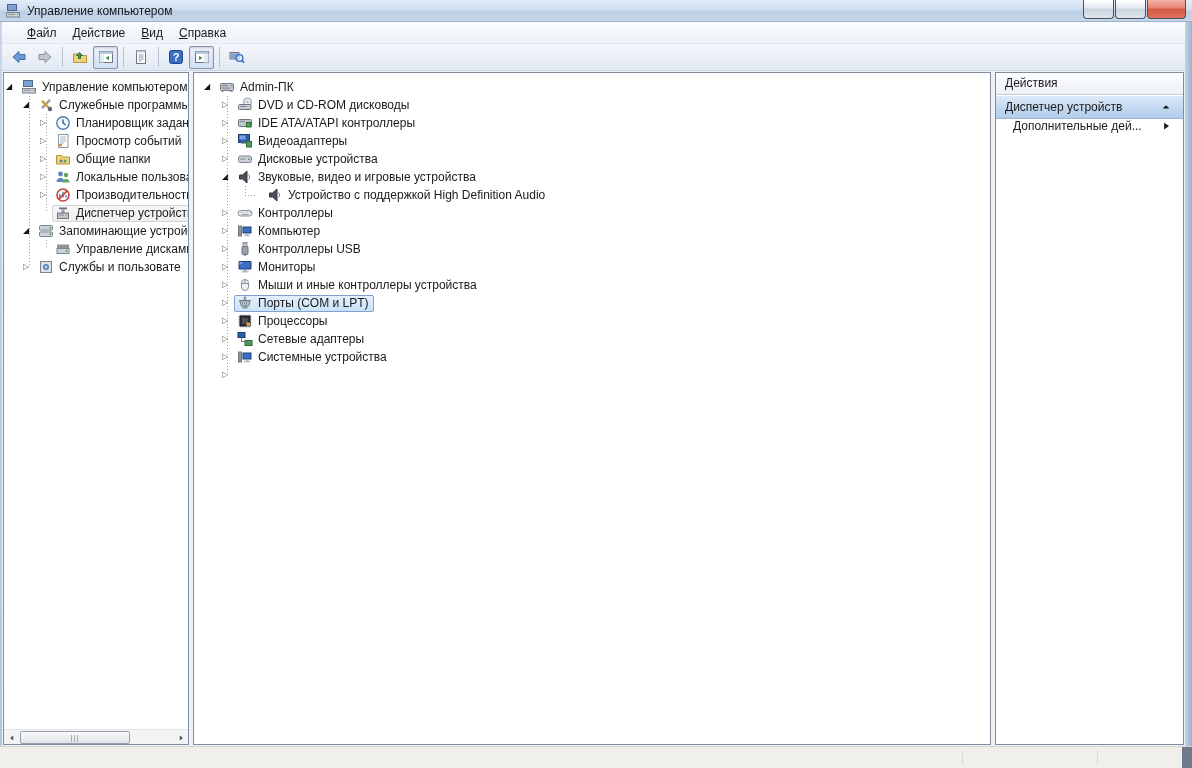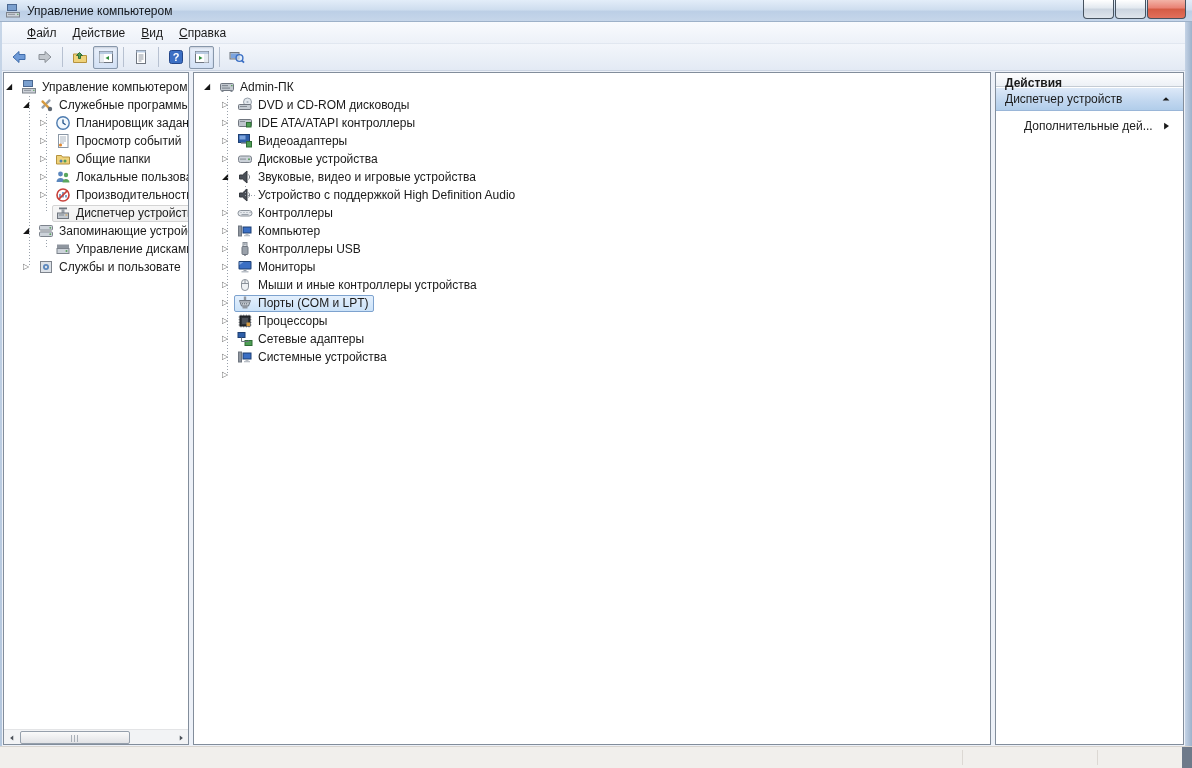--- a/index.html
+++ b/index.html
@@ -70,29 +70,29 @@
     border-top:1px solid #e3e4e6}
   .sb-btn{position:absolute;top:0;width:15px;height:15px;display:flex;align-items:center;
     justify-content:center;background:none;border:none;padding:0}
   .sb-btn svg{width:10px;height:10px}
   .sb-left{left:0}.sb-right{right:0}
   .sb-thumb{position:absolute;left:16px;top:1px;width:110px;height:13px;
     background:linear-gradient(180deg,#fafafa,#e2e3e6);border:1px solid #96a0ac;border-radius:2px}
   .sb-thumb::after{content:"";position:absolute;left:50%;top:3px;margin-left:-4px;width:8px;height:7px;
     background:repeating-linear-gradient(90deg,#aab0b8 0,#aab0b8 1px,transparent 1px,transparent 3px)}
   
-  .actions-header{height:14px;line-height:21px;padding-left:9px;font-weight:bold;
+  .actions-header{height:22px;line-height:21px;padding-left:9px;font-weight:normal;
     background:linear-gradient(180deg,#fdfdfe,#edf1f6);border-bottom:1px solid #c5ccd4}
   .actions-section{height:24px;display:flex;align-items:center;padding:0 9px;
     border-top:1px solid #fff;border-bottom:1px solid #9ab6d8;
     background:linear-gradient(180deg,#dde9f8,#c3d8f0 55%,#b1cdea)}
   .as-title{flex:1}
   .as-chevron{width:16px;height:16px;display:inline-flex}
   .as-chevron svg,.ai-arrow svg{width:12px;height:12px;margin:auto}
-  .actions-item{height:22px;display:flex;align-items:flex-end;padding:0 10px 0 28px}
+  .actions-item{height:22px;display:flex;align-items:flex-start;padding:0 10px 0 17px}
   .ai-label{flex:1}
   .ai-arrow{width:14px;height:14px;display:inline-flex}
   
   .bottom-strip{position:absolute;left:0;right:0;bottom:0;height:22px;background:#f1efec;
     border-top:1px solid #d8d4cf}
   .bs-sep{position:absolute;top:3px;bottom:3px;width:1px;background:#dcd8d3}
   .resize-grip{position:absolute;right:0;top:0;bottom:0;width:10px;background:#6e7a8a}
   .frame-right{position:absolute;top:22px;right:0;width:7px;bottom:22px;
     background:linear-gradient(90deg,#c4d3e6,#9db2cb)}
 </style>
@@ -469,21 +469,21 @@
           <span class="row-body">
             <span class="ic">
               <svg viewBox="0 0 16 16">
                 <path d="M2.5 6h3L10 2v12L5.5 10h-3z" fill="#4a4f57" stroke="#33373d"></path>
                 <path d="M11.5 5.5c1.4 1.4 1.4 3.6 0 5" stroke="#7d838c" fill="none"></path>
               </svg>
             </span>
             <span class="row-label">Звуковые, видео и игровые устройства</span>
           </span>
         </div>
-        <div class="tree-row" style="padding-left: 28px;">
+        <div class="tree-row" style="padding-left: 46px; margin-left: 12px;">
           <span class="expander"></span>
           <span class="row-body">
             <span class="ic">
               <svg viewBox="0 0 16 16">
                 <path d="M2.5 6h3L10 2v12L5.5 10h-3z" fill="#4a4f57" stroke="#33373d"></path>
                 <path d="M11.5 5.5c1.4 1.4 1.4 3.6 0 5" stroke="#7d838c" fill="none"></path>
               </svg>
             </span>
             <span class="row-label">Устройство с поддержкой High Definition Audio</span>
           </span>

